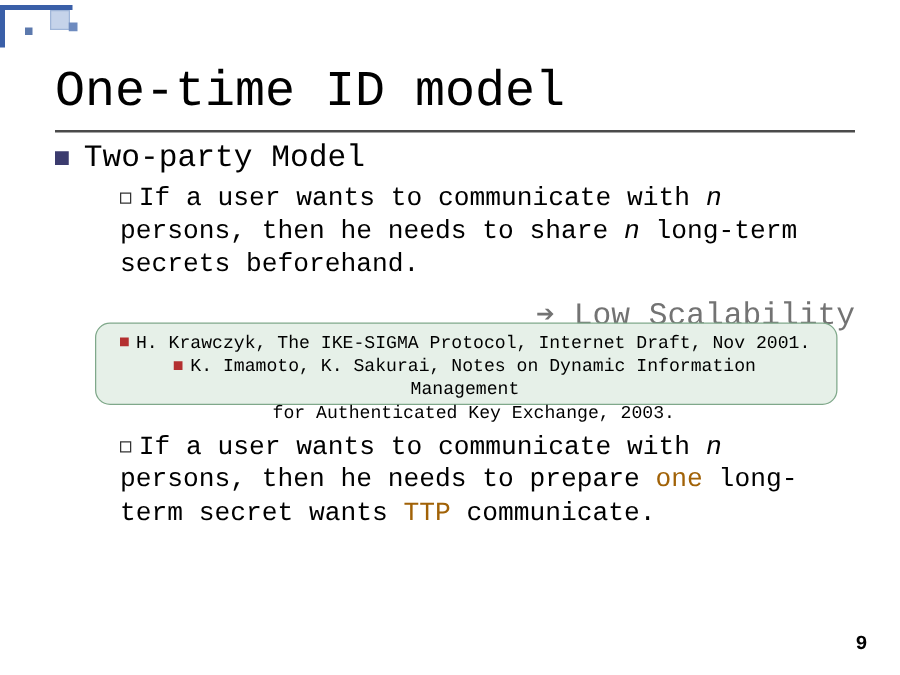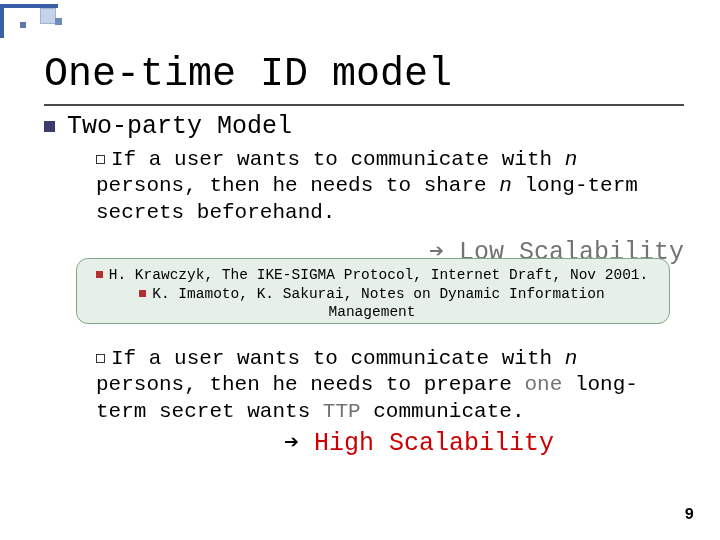--- a/index.html
+++ b/index.html
@@ -18,21 +18,21 @@
 
   .body { position: absolute; top: 106px; left: 44px; width: 640px; }
 
   .lvl1 { margin: 6px 0 4px 0; }
   .lvl1 .sq { display: inline-block; width: 11px; height: 11px; background: #3b3b6e; margin-right: 12px; vertical-align: 1px; }
   .lvl1 .txt { font-size: 25px; color: #010101; }
 
   .lvl2 { margin: 6px 0 0 52px; font-size: 21px; color: #000; line-height: 1.25; }
   .lvl2 .box { display: inline-block; width: 9px; height: 9px; border: 1.5px solid #333; margin-right: 6px; vertical-align: 1px; }
   .italic { font-style: italic; }
-  .red { color: #737373; }
+  .red { color: #a16207; }
 
   .arrow-line { margin: 10px 0 8px 0; text-align: right; font-size: 25px; color: #737373; }
   .arrow-line .arr { font-weight: bold; }
 
   .arrow-line2 { margin: 2px 0 0 240px; font-size: 25px; }
   .arrow-line2 .arr { color: #000; font-weight: bold; }
   .arrow-line2 .hs { color: #cc0000; }
 
   .hilite-box { position: absolute; top: 258px; left: 76px; width: 594px; height: 66px;
                 background: #e6f0e8; border: 1.5px solid #7fa88a; border-radius: 12px; }
@@ -70,25 +70,23 @@
     </div>
     <div class="arrow-line">
       <span class="arr">➔</span><span> Low Scalability</span>
     </div>
   </div>
 
   <div class="hilite-box"></div>
   <div class="refs">
     <div class="rline"><span class="rs"></span><span>H. Krawczyk, The IKE-SIGMA Protocol, Internet Draft, Nov 2001.</span></div>
     <div class="rline"><span class="rs"></span><span>K. Imamoto, K. Sakurai, Notes on Dynamic Information Management</span></div>
+    <div class="rline cont"><span>for Authenticated Key Exchange, 2003.</span></div>
   </div>
 
   <div class="sec2">
     <div class="lvl2">
       <span class="box"></span><span>If</span><span> a user wants to communicate with </span><span class="italic">n</span><span> persons, then he needs to prepare </span><span class="red">one</span><span> long-term secret wants </span><span class="red">TTP</span><span> communicate.</span>
-    </div>
-    <div class="arrow-line2">
-      <span class="arr">➔</span><span class="hs"> High Scalability</span>
     </div>
   </div>
 
   <div class="pagenum">9</div>
 </div>
 
 </body></html>

